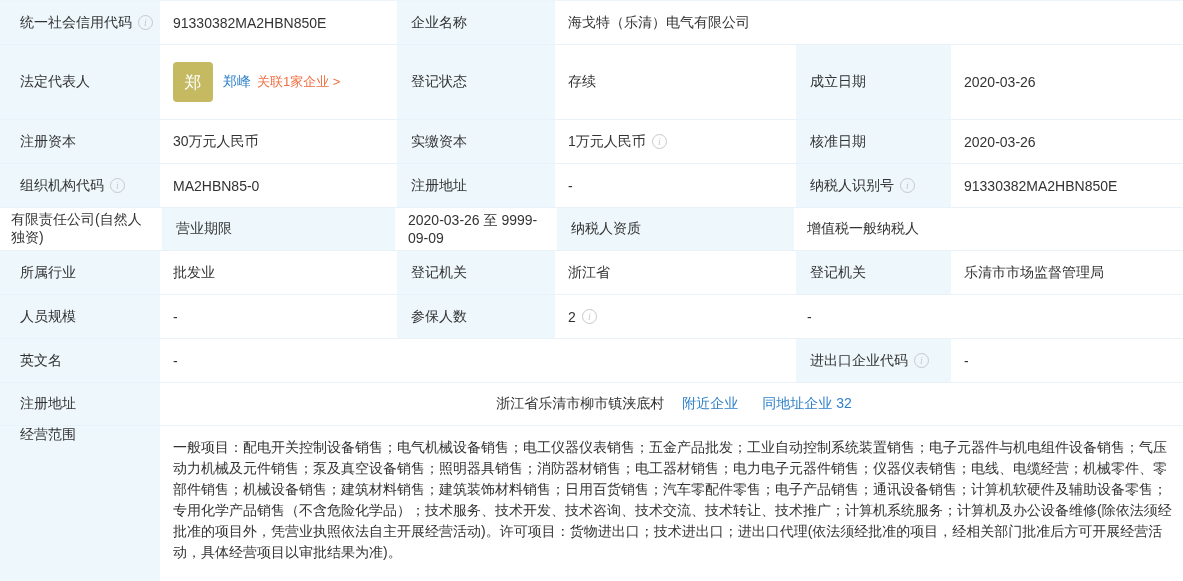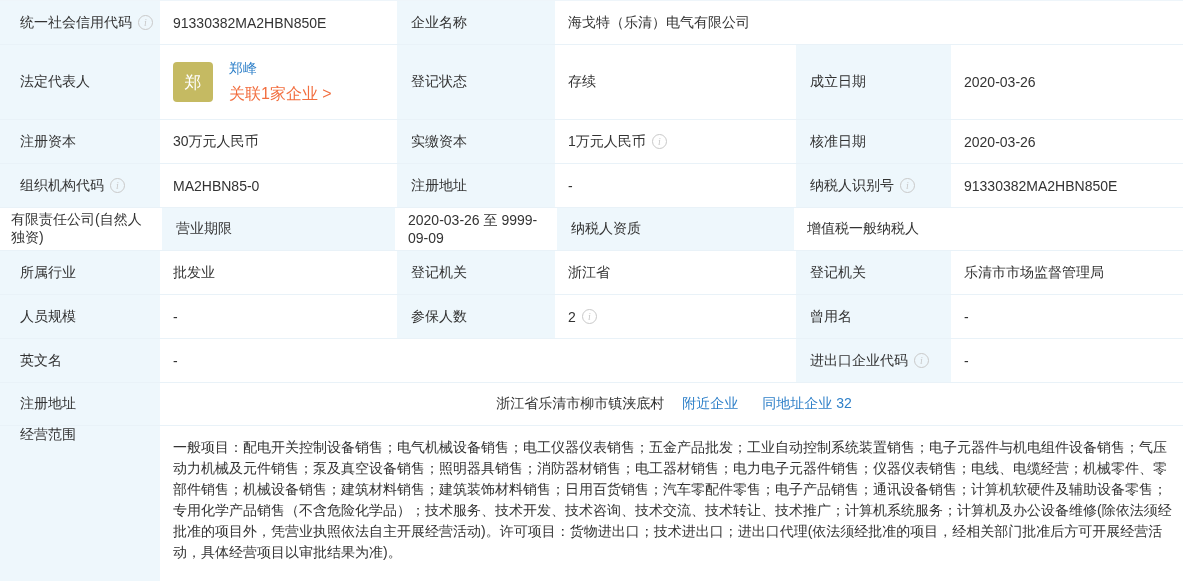--- a/index.html
+++ b/index.html
@@ -72,44 +72,44 @@
   }
   a.blue-link {
     color: #2f80c9;
     text-decoration: none;
     cursor: pointer;
   }
   a.orange-link {
     color: #f26e3f;
     text-decoration: none;
     cursor: pointer;
-    font-size: 16px;
+    font-size: 13px;
     text-align: center;
   }
   .legal-rep-wrap {
     display: flex;
     align-items: center;
   }
   .avatar {
     width: 40px;
     height: 40px;
     border-radius: 4px;
     background: #c5ba62;
     color: #fff;
     font-size: 17px;
     display: flex;
     align-items: center;
     justify-content: center;
     flex: 0 0 auto;
     cursor: pointer;
   }
   .rep-texts {
-    margin-left: 16px;
+    margin-left: 10px;
     display: flex;
-    flex-direction: column;
+    flex-direction: row;
     gap: 6px;
   }
   .addr-links { margin-left: 18px; display: inline-flex; gap: 24px; }
   .scope-cell {
     align-items: flex-start;
     padding-top: 11px;
     padding-bottom: 10px;
     line-height: 21px;
   }
   .scope-label { align-items: flex-start; }
@@ -264,23 +264,20 @@
     </div>
     <div class="cell label inner">
       <span>参保人数</span>
     </div>
     <div class="cell value">
       <span class="with-icon">
           <span>2</span>
           <span class="info-icon">i</span>
         </span>
     </div>
-    <div class="cell label inner">
-      <span>曾用名</span>
-    </div>
     <div class="cell value">
       <span>-</span>
     </div>
   </div>
 
   <div class="row r8">
     <div class="cell label">
       <span>英文名</span>
     </div>
     <div class="cell value span-2-5">

